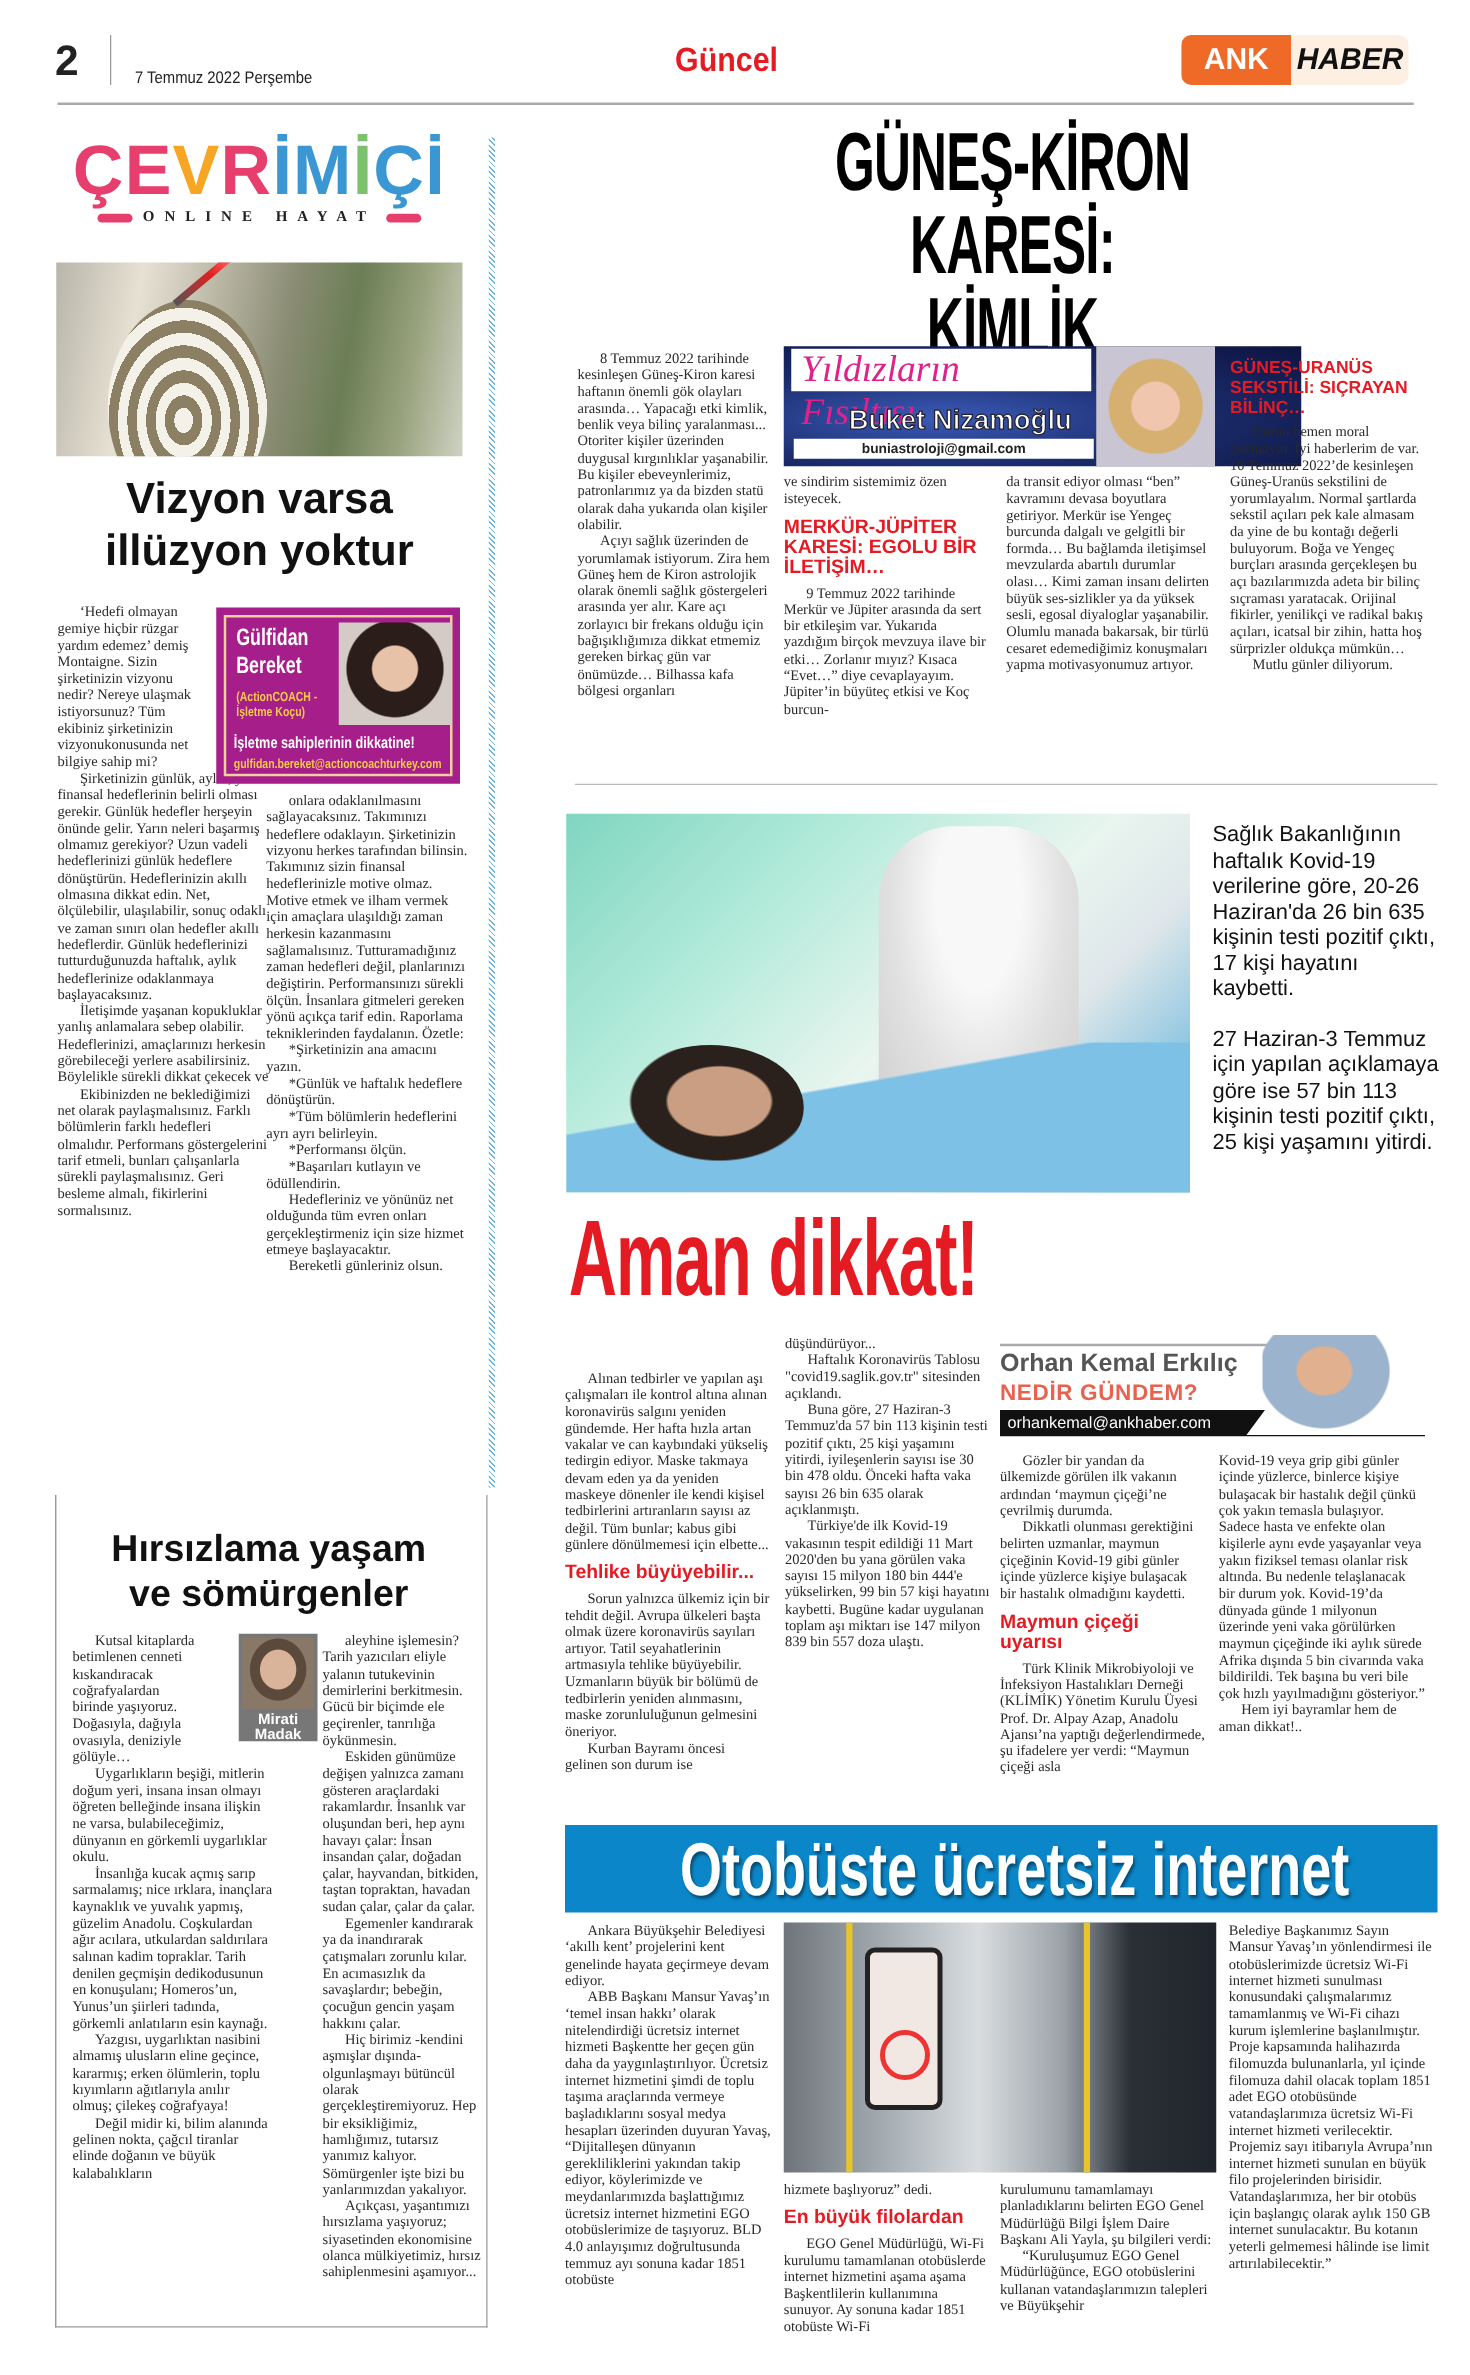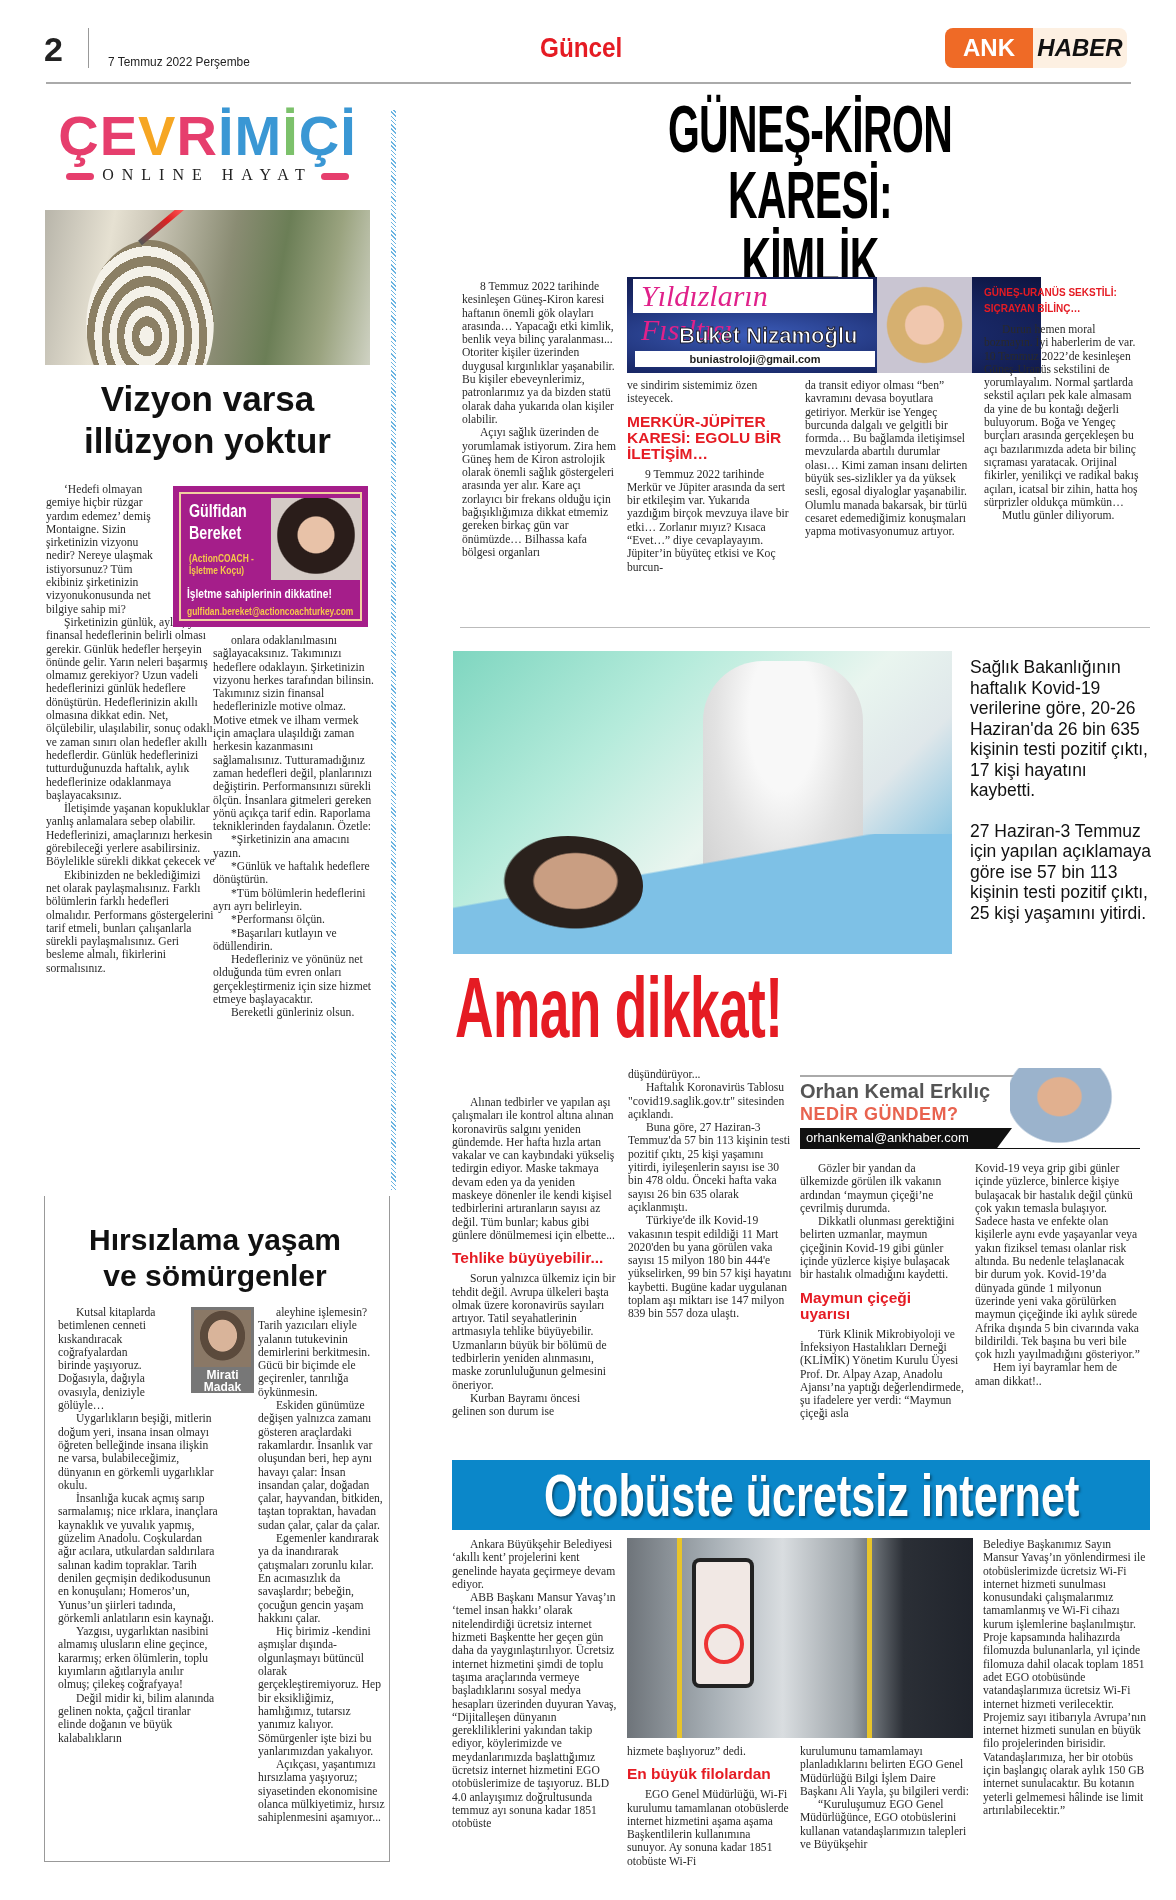--- a/index.html
+++ b/index.html
@@ -16,21 +16,21 @@
   #hdr-date { left: 108px; top: 54px; font-family: "Liberation Sans", sans-serif; font-size: 13.5px; transform: scaleX(0.88); transform-origin: left; }
   #hdr-section { left: 540px; top: 33px; font-family: "Liberation Sans", sans-serif; font-weight: 700; font-size: 27px; color: #e51b23; transform: scaleX(0.9); transform-origin: left; }
   #logo { left: 945px; top: 28px; height: 40px; width: 182px; border-radius: 8px; overflow: hidden; display: flex; }
   #logo .ank { background: #ef6a26; color: #fff; width: 88px; display:flex; align-items:center; justify-content:center; font-family:"Liberation Sans",sans-serif; font-weight:700; font-size: 24px; }
   #logo .hbr { background: #fdf0e2; color: #111; flex:1; display:flex; align-items:center; justify-content:center; font-family:"Liberation Sans",sans-serif; font-weight:700; font-style: italic; font-size: 24px; }
   #hdr-rule { left: 46px; top: 82px; width: 1085px; height: 2px; background: #aaa; }
 
   
   #cev-logo { left: 45px; top: 108px; width: 325px; height: 75px; text-align: center; }
   #cev-logo .big { font-family: "Liberation Sans", sans-serif; font-weight: 700; font-size: 56px; letter-spacing: 1px; line-height: 56px; }
-  #cev-logo .small { font-family: "Liberation Serif", serif; font-weight: 400; font-size: 16px; letter-spacing: 8px; margin-top: 2px; }
+  #cev-logo .small { font-family: "Liberation Serif", serif; font-weight: 700; font-size: 12px; letter-spacing: 8px; margin-top: 2px; }
   #cev-logo .bar { display:inline-block; width: 28px; height: 7px; border-radius: 4px; background:#e63e6d; vertical-align: middle; margin: 0 8px; }
   #dart-img { left: 45px; top: 210px; width: 325px; height: 155px; background: linear-gradient(100deg, #b8b5aa 0%, #e6e1d2 20%, #cfcabb 30%, #8a8c73 55%, #6b7e56 70%, #9aa37f 85%, #cfd2c3 100%); }
   #dart-board { left: 20px; top: 30px; width: 170px; height: 170px; border-radius: 50%; background: repeating-radial-gradient(circle at 45% 55%, #f4f1e8 0 10px, #8b7f64 10px 20px); transform: scaleX(0.75) rotate(-25deg); }
   #dart { left: 95px; top: 30px; width: 90px; height: 6px; background: linear-gradient(90deg,#555,#d22 40%,#f55 60%,#f60); transform: rotate(-40deg); transform-origin: left; }
   #vision-title { left: 45px; top: 378px; width: 325px; text-align: center; font-family: "Liberation Sans", sans-serif; font-weight: 700; font-size: 35px; line-height: 42px; color: #111; }
   #left-vrule { left: 391px; top: 110px; width: 5px; height: 1080px; background: repeating-linear-gradient(45deg, #6ab4e2 0 1px, #fff 1px 3px); }
   #vision-col1 { left: 46px; top: 483px; width: 170px; }
   #vision-col1 .narrow { width: 112px; }
   #coach-box { left: 173px; top: 486px; width: 195px; height: 141px; background: #a51e8a; padding: 6px; }
   #coach-box .inner { border: 2px solid #f1cfa0; width: 100%; height: 100%; position: relative; }
@@ -57,21 +57,21 @@
   #main-head .ln { font-family: "Liberation Sans", sans-serif; font-weight: 700; font-size: 66px; line-height: 66px; color: #000; transform: scaleX(0.62); display:block; transform-origin: center; letter-spacing: -1px; }
   #astro-col1 { left: 462px; top: 280px; width: 155px; }
   #astro-banner { left: 627px; top: 277px; width: 414px; height: 96px; background: radial-gradient(ellipse at 30% 60%, #3b5bb8 0, #1a2a6a 50%, #0d1440 100%); }
   #astro-title { left: 6px; top: 2px; font-family: "Liberation Serif", serif; font-style: italic; font-size: 30px; color: #e0218a; background: #fff; padding: 0 8px; width: 240px; height: 34px; line-height: 34px; }
   #astro-name { left: 52px; top: 46px; font-family: "Liberation Sans", sans-serif; font-weight: 700; font-size: 22px; color: #fff; -webkit-text-stroke: 1px #223; }
   #astro-mail { left: 8px; top: 74px; width: 240px; height: 16px; background: #fff; font-family:"Liberation Sans",sans-serif; font-weight:700; font-size: 11px; text-align:center; line-height: 16px; color:#222; }
   #astro-photo { left: 250px; top: 0; width: 95px; height: 96px; background: radial-gradient(ellipse at 50% 50%, #f0c7ae 0 28%, #d6b070 30% 55%, #c9c5d2 57%); }
   #astro-col2 { left: 627px; top: 379px; width: 165px; }
   #astro-col3 { left: 805px; top: 379px; width: 165px; }
   #astro-col4 { left: 984px; top: 285px; width: 160px; }
-  #astro-col4 .sub-red { font-size: 10px; margin-top: 0; }
+  #astro-col4 .sub-red { font-size: 14px; margin-top: 0; }
   #mid-rule { left: 460px; top: 627px; width: 690px; height: 1px; background: #bbb; }
 
   
   #covid-img { left: 453px; top: 651px; width: 499px; height: 303px; background: linear-gradient(135deg, #7fd6c0 0%, #b5ebdb 30%, #e9f5ef 55%, #dfe7ea 70%, #8fc7e2 85%, #6fb3d9 100%); }
   #covid-img .bed { left: 0; bottom: 0; width: 100%; height: 120px; background: linear-gradient(170deg, transparent 0 35%, #7ec1e6 36% 100%); }
   #covid-img .doctor { left: 250px; top: 10px; width: 160px; height: 230px; border-radius: 60px 60px 20px 20px; background: radial-gradient(ellipse at 50% 25%, #f8f8f8 0 30%, #e2e2e2 60%, #cfcfcf 100%); }
   #covid-img .patient { left: 40px; top: 185px; width: 150px; height: 100px; border-radius: 50%; background: radial-gradient(ellipse at 55% 45%, #c99e82 0 35%, #2a211c 37% 60%, transparent 62%); }
   #covid-side { left: 970px; top: 657px; width: 185px; font-family: "Liberation Sans", sans-serif; font-size: 17.5px; line-height: 20.5px; color: #111; }
   #covid-head { left: 455px; top: 962px; font-family:"Liberation Sans",sans-serif; font-weight:700; color:#e51b23; font-size: 86px; line-height: 90px; transform: scaleX(0.62); transform-origin: left top; white-space: nowrap; letter-spacing: -1px; }
   #covid-col1 { left: 452px; top: 1068px; width: 165px; margin-top: 28px; }

